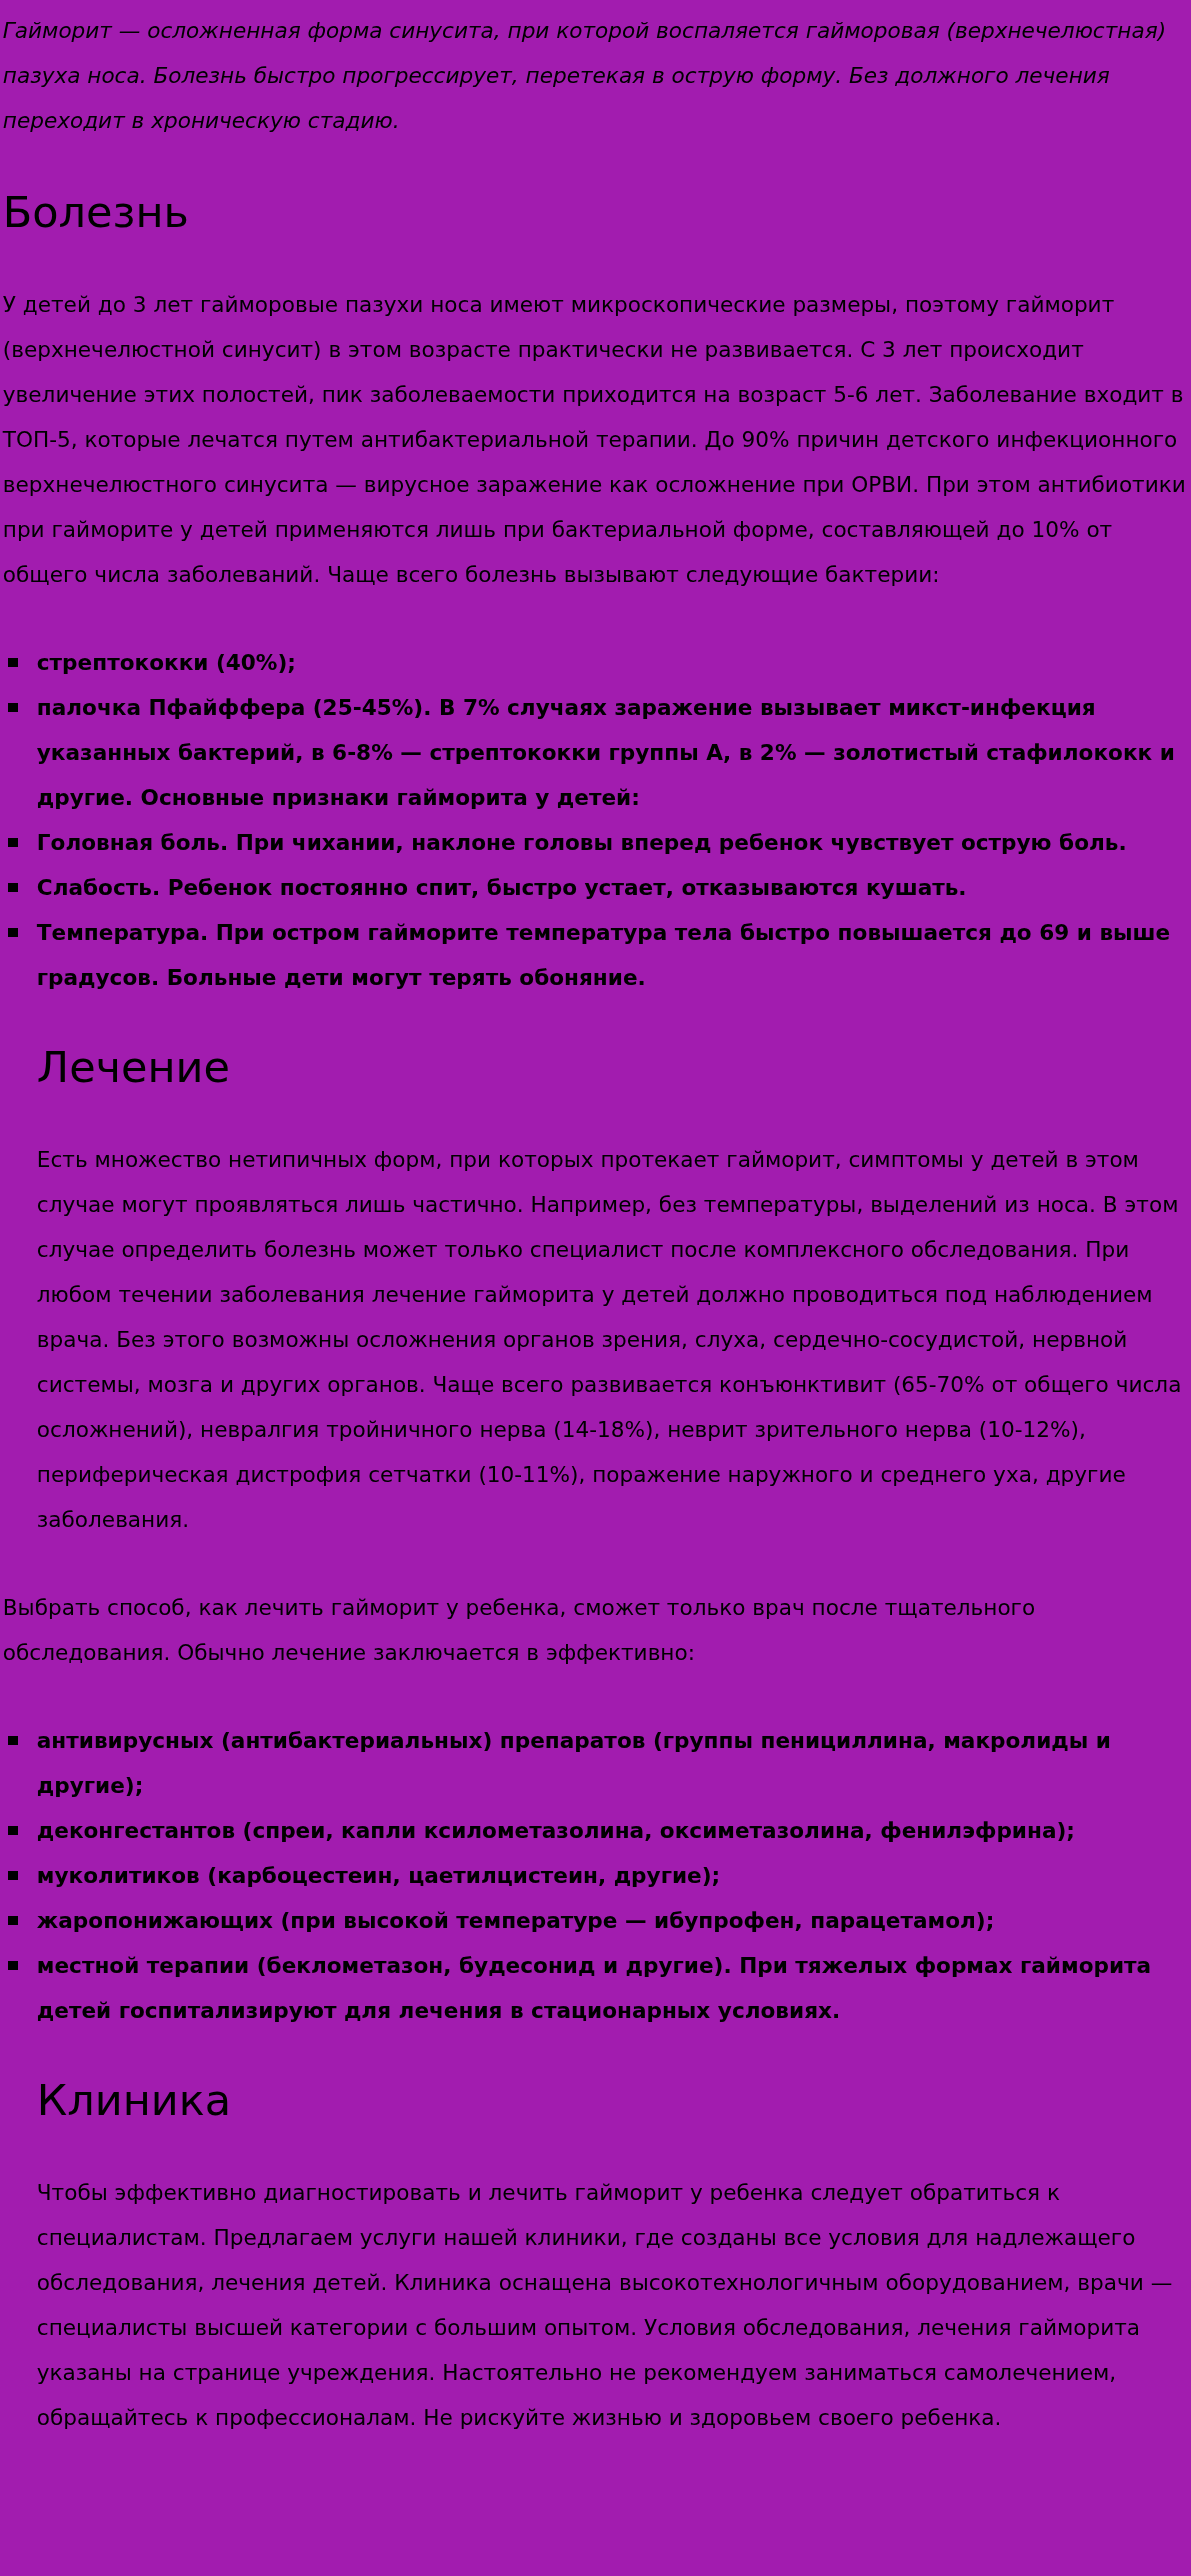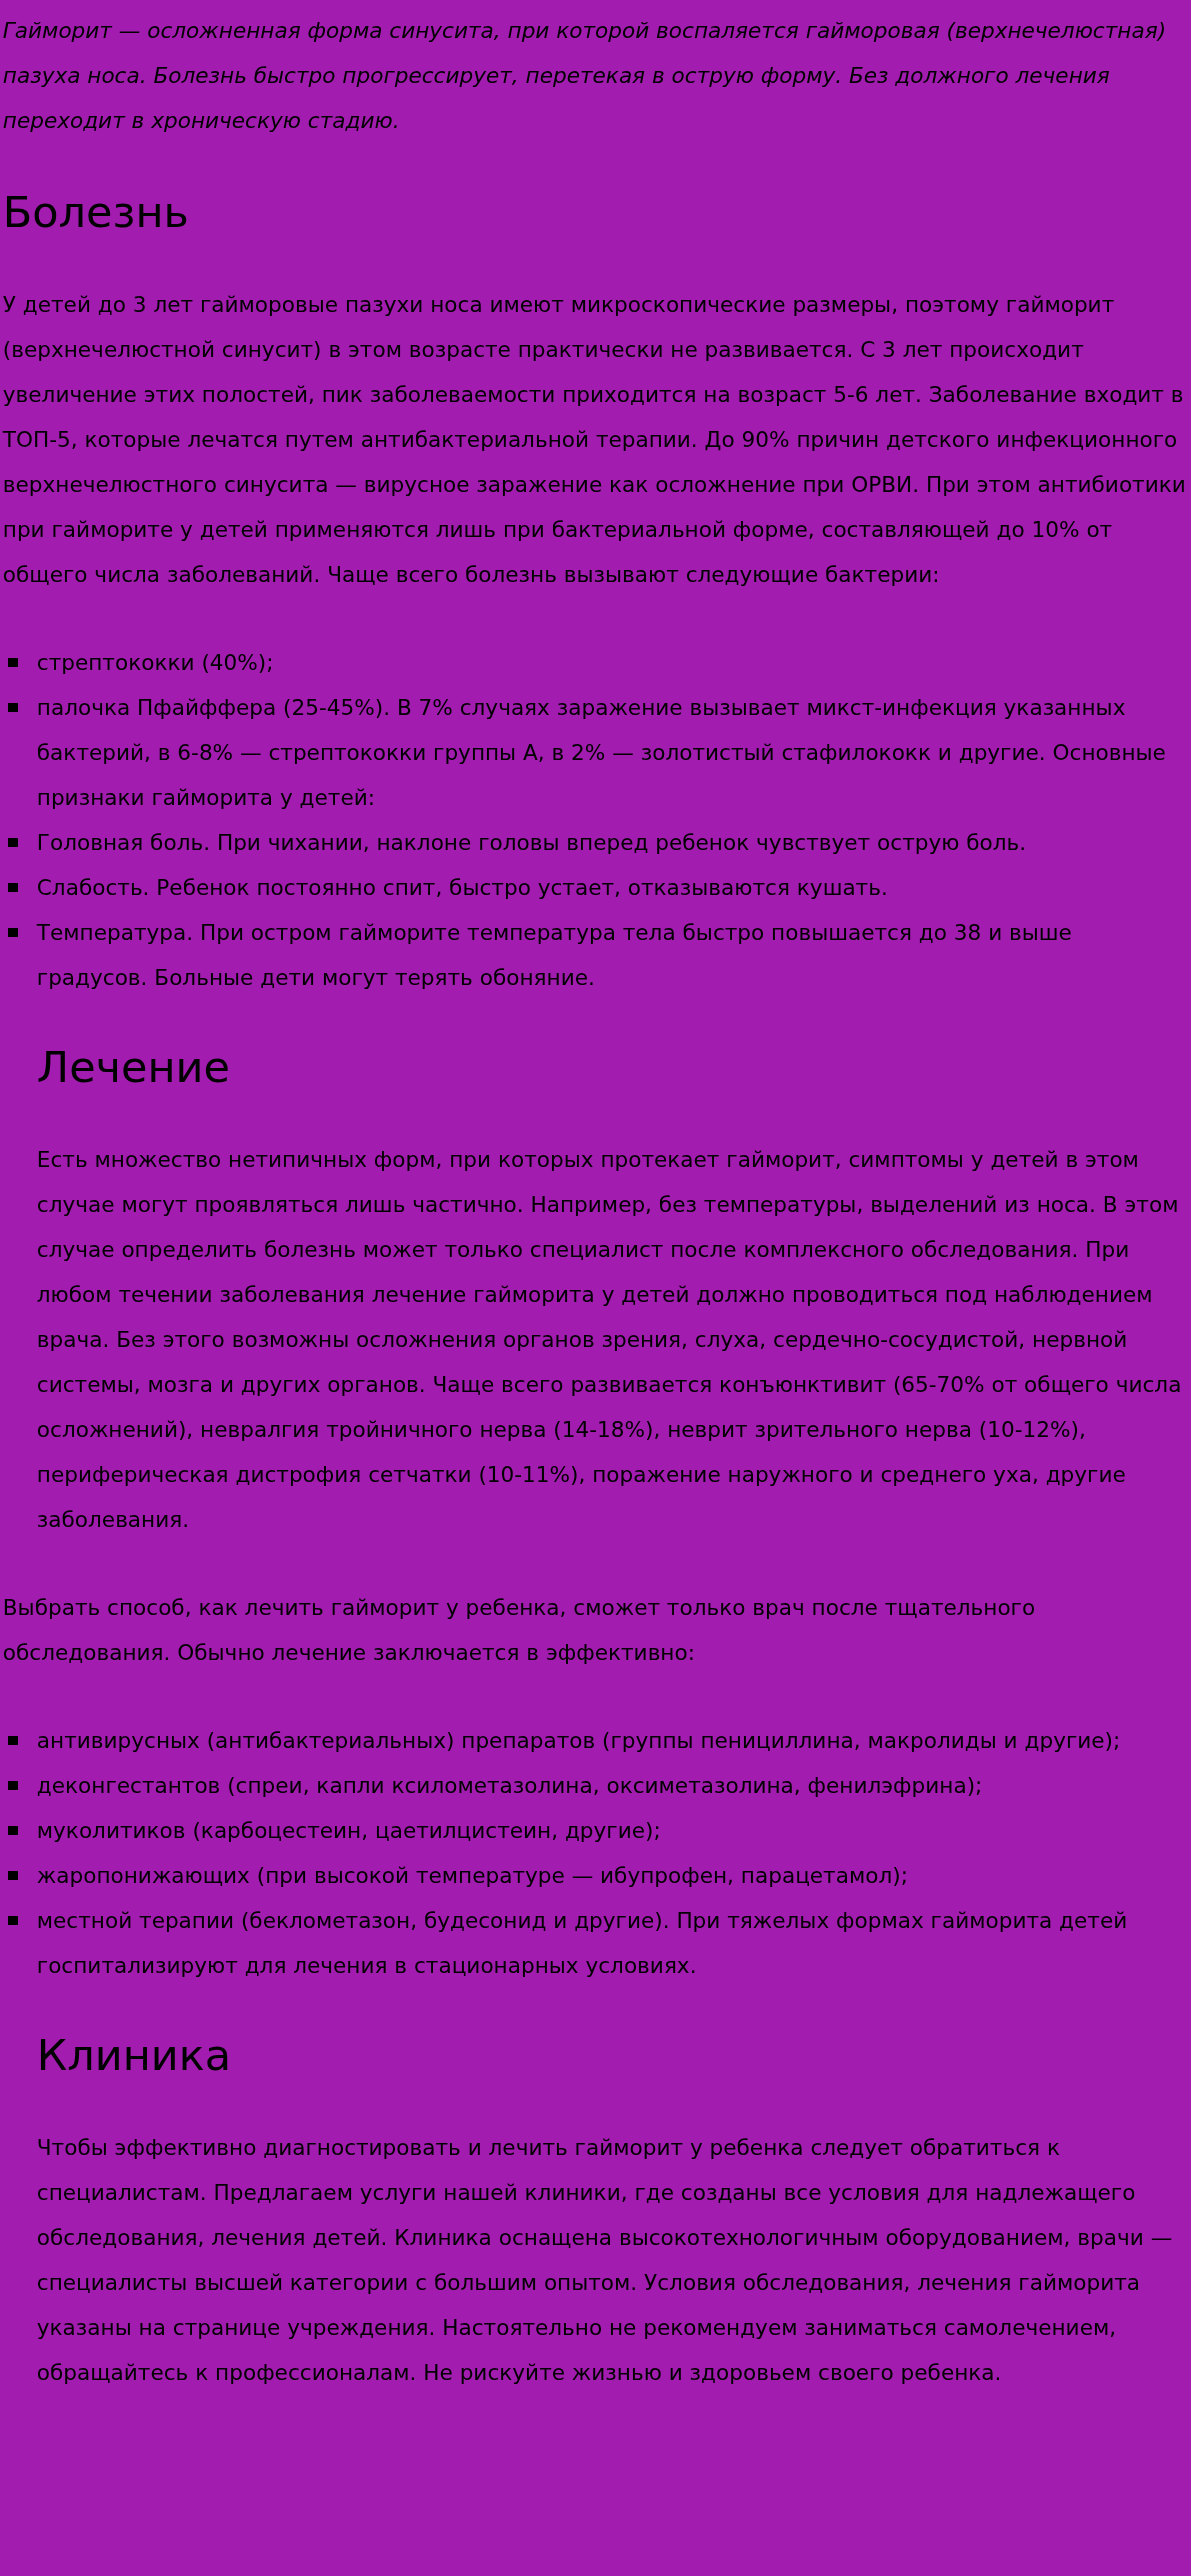--- a/index.html
+++ b/index.html
@@ -26,20 +26,21 @@
   h1 {
     font-size: 43px;
     font-weight: 400;
     line-height: 53px;
     margin: 30px 0 41px 0;
   }
   ul {
     list-style: none;
     margin: 41px 0;
     padding: 0;
+    font-weight: bold;
   }
   li {
     position: relative;
     padding-left: 34px;
   }
   .bullet {
     position: absolute;
     left: 5.6px;
     top: 18px;
     width: 9.4px;
@@ -71,21 +72,21 @@
     <li>
       <span class="bullet"></span>
       <span>Головная боль. При чихании, наклоне головы вперед ребенок чувствует острую боль.</span>
     </li>
     <li>
       <span class="bullet"></span>
       <span>Слабость. Ребенок постоянно спит, быстро устает, отказываются кушать.</span>
     </li>
     <li>
       <span class="bullet"></span>
-      <span>Температура. При остром гайморите температура тела быстро повышается до 38 и выше градусов. Больные дети могут терять обоняние.</span>
+      <span>Температура. При остром гайморите температура тела быстро повышается до 69 и выше градусов. Больные дети могут терять обоняние.</span>
     </li>
   </ul>
 
   <div class="indent">
     <h1>Лечение</h1>
 
     <p>Есть множество нетипичных форм, при которых протекает гайморит, симптомы у детей в этом случае могут проявляться лишь частично. Например, без температуры, выделений из носа. В этом случае определить болезнь может только специалист после комплексного обследования. При любом течении заболевания лечение гайморита у детей должно проводиться под наблюдением врача. Без этого возможны осложнения органов зрения, слуха, сердечно-сосудистой, нервной системы, мозга и других органов. Чаще всего развивается конъюнктивит (65-70% от общего числа осложнений), невралгия тройничного нерва (14-18%), неврит зрительного нерва (10-12%), периферическая дистрофия сетчатки (10-11%), поражение наружного и среднего уха, другие заболевания.</p>
   </div>
 
   <p>Выбрать способ, как лечить гайморит у ребенка, сможет только врач после тщательного обследования. Обычно лечение заключается в эффективно:</p>

